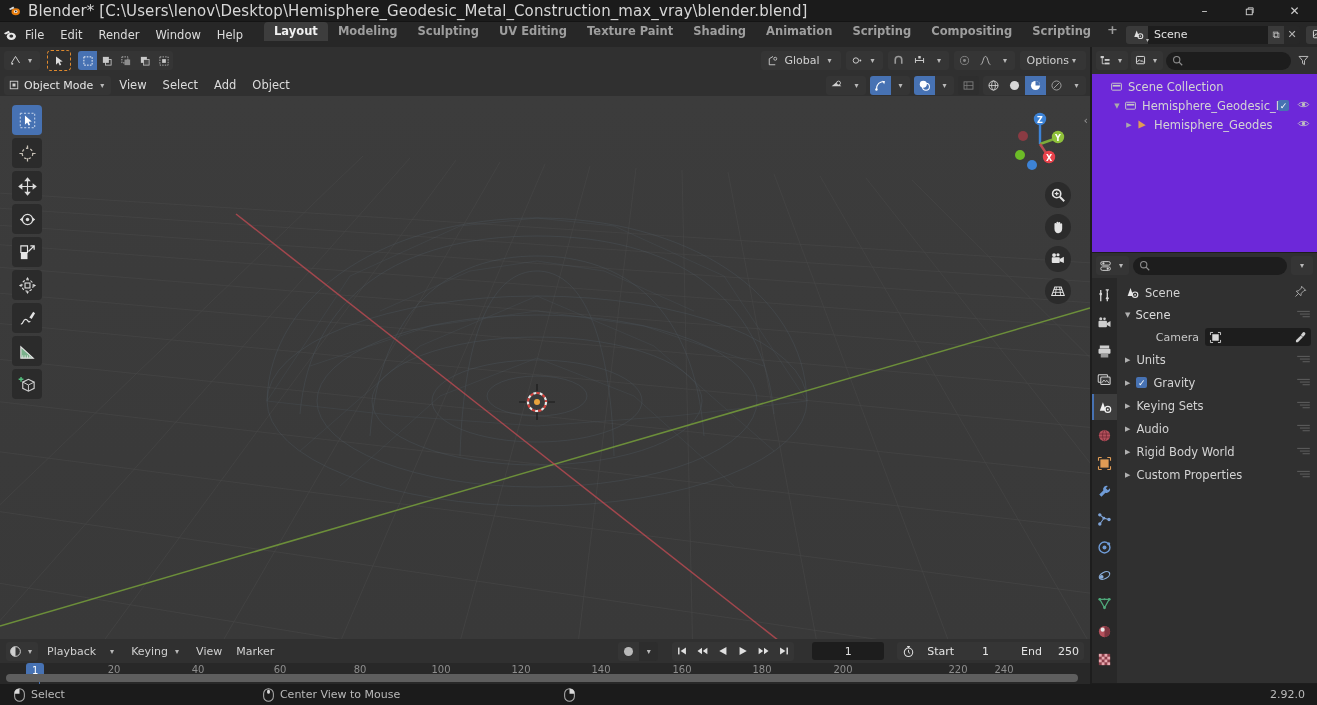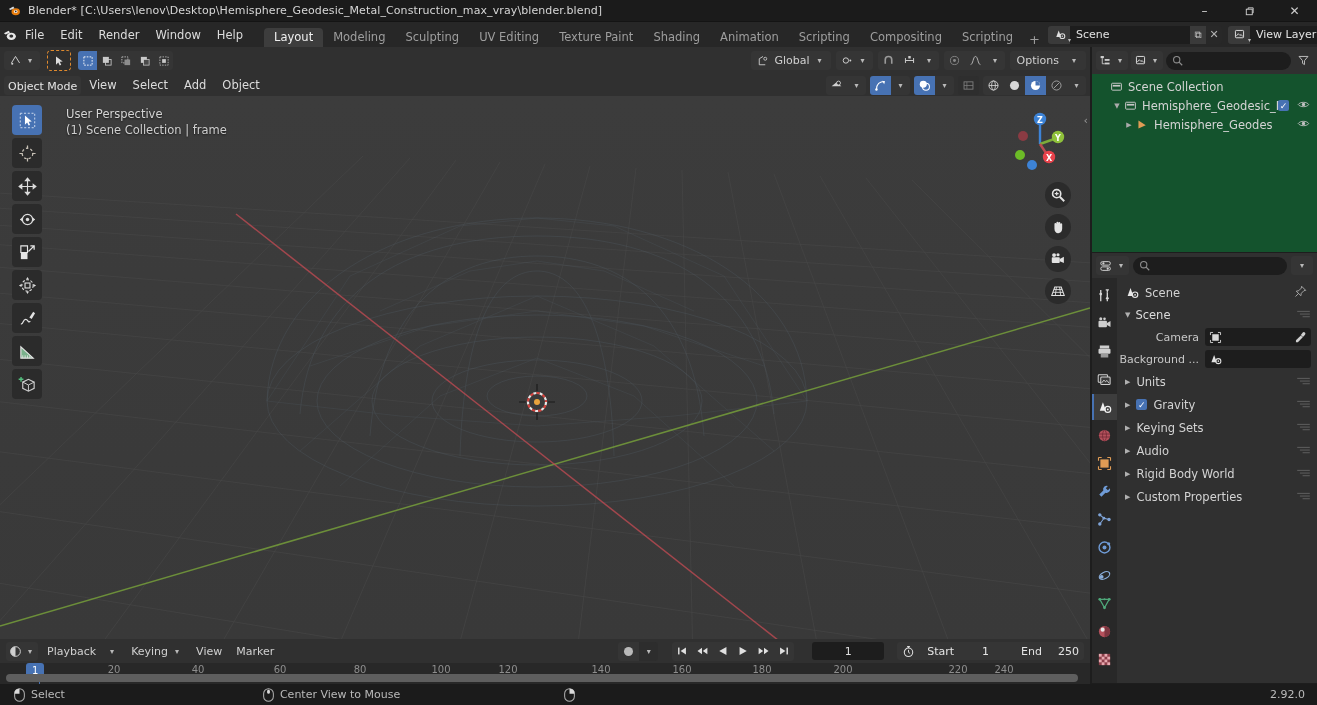--- a/index.html
+++ b/index.html
@@ -14,32 +14,32 @@
   }
   .app { position: relative; width: 1317px; height: 705px; }
 
   
   .titlebar {
     position: absolute; left:0; top:0; width:1317px; height:22px;
     background:#1b1b1b; display:flex; align-items:center;
     border-bottom:1px solid #141414;
   }
   .titlebar .tb-logo { width:20px; display:flex; justify-content:center; align-items:center; margin-left:4px; }
-  .titlebar .tb-title { font-size:11px; color:#d6d6d6; margin-left:4px; letter-spacing:0.1px; white-space:nowrap;}
+  .titlebar .tb-title { font-size:15px; color:#d6d6d6; margin-left:4px; letter-spacing:0.1px; white-space:nowrap;}
   .win-btns { position:absolute; right:0; top:0; height:22px; display:flex; }
   .win-btn { width:45px; height:22px; display:flex; align-items:center; justify-content:center; color:#cfcfcf; font-size:12px;}
 
   
   .topbar {
     position:absolute; left:0; top:22px; width:1317px; height:25px;
     background:#272727; display:flex; align-items:center;
   }
   .blender-icon { width:24px; display:flex; justify-content:center; align-items:center; margin-left:3px; }
   .menu-item { padding:3px 8px; font-size:11.5px; color:#dcdcdc; border-radius:3px; white-space:nowrap;}
-  .ws-tabs { display:flex; align-items:flex-end; height:25px; margin-left:13px;}
+  .ws-tabs { display:flex; align-items:flex-start; height:25px; margin-left:13px;font-weight:bold;}
   .ws-tab {
     padding:0 10px; height:19px; line-height:19px; font-size:11.5px; color:#9e9e9e;
     border-radius:4px 4px 0 0; white-space:nowrap;
   }
   .ws-tab.active { background:#3d3d3d; color:#f0f0f0; }
   .ws-plus { color:#9c9c9c; font-size:13px; padding:0 6px; }
 
   .scene-field {
     display:flex; align-items:center; height:18px; background:#282828;
     border-radius:3px; margin-left:2px;
@@ -62,21 +62,21 @@
     background:#303030; display:flex; align-items:center; padding:0 4px;
   }
   .hbtn { height:19px; min-width:19px; border-radius:3px; background:#353535;
           display:flex; align-items:center; justify-content:center; color:#d0d0d0; font-size:11px; padding:0 5px;}
   .hbtn.flat { background:transparent; }
   .hbtn.sel { background:#2e2e2e; outline:1px dashed #e08a2e; }
   .grp { display:flex; align-items:center; background:#353535; border-radius:3px; overflow:hidden;}
   .grp > div { height:19px; display:flex; align-items:center; justify-content:center; min-width:19px; }
   .grp > div.on { background:#4772b3; }
   .caret { font-size:8px; color:#b9b9b9; padding:0 3px; }
-  .mode-sel { display:flex; align-items:center; background:#353535; border-radius:3px; height:19px; padding:0 4px; gap:4px;flex-direction:column;}
+  .mode-sel { display:flex; align-items:center; background:#353535; border-radius:3px; height:19px; padding:0 4px; gap:4px;}
 
   
   .viewport {
     position:absolute; left:0; top:96px; width:1090px; height:543px;
     background:#3a3a3a; overflow:hidden;
   }
   .vp-text { position:absolute; left:66px; top:10px; font-size:11.5px; color:#d4d4d4; line-height:16px; text-shadow:0 1px 2px rgba(0,0,0,.6);}
   .vp-text .l2 { color:#cfcfcf; }
 
   .tool-col {
@@ -95,21 +95,21 @@
 
   .vp-collapse { position:absolute; right:2px; top:18px; color:#9a9a9a; font-size:11px;}
 
   
   .outliner-hdr {
     position:absolute; left:1092px; top:47px; width:225px; height:27px;
     background:#303030; display:flex; align-items:center; gap:3px; padding:0 4px;
   }
   .outliner {
     position:absolute; left:1092px; top:74px; width:225px; height:178px;
-    background:#14532d; padding-top:3px; font-size:11.5px;
+    background:#6d28d9; padding-top:3px; font-size:11.5px;
   }
   .ol-row { height:19px; display:flex; align-items:center; color:#d4d4d4; white-space:nowrap; padding-left:4px;}
   .ol-arrow { width:14px; text-align:center; font-size:7px; color:#aaa; }
   .ol-eye { position:absolute; right:7px; }
   .ol-chk { position:absolute; right:28px; width:11px; height:11px; background:#4772b3; border-radius:2px;
             display:flex; align-items:center; justify-content:center; color:#fff; font-size:9px; }
   .ol-label { overflow:hidden; text-overflow:clip; }
 
   .srch {
     flex:1; height:18px; background:#1d1d1d; border-radius:9px;
@@ -347,21 +347,21 @@
       <div style="padding:0 4px;">
         <svg width="13" height="13" viewBox="0 0 16 16">
             <path d="M2 13 C5 13 5 3 8 3 C11 3 11 13 14 13" fill="none" stroke="#b5b5b5" stroke-width="1.2"></path>
           </svg>
       </div>
       <div style="padding:0 3px;">
           <span class="caret">▾</span>
         </div>
     </div>
     <div style="width:5px"></div>
-    <div class="hbtn" style="gap:10px;padding:0 7px;">
+    <div class="hbtn" style="gap:0;padding:0 7px;">
       <span>Options</span>
       <span class="caret">▾</span>
     </div>
   </div>
 
   <div class="vp-header2">
     <div class="mode-sel">
       <svg width="12" height="12" viewBox="0 0 16 16">
           <rect x="3" y="3" width="10" height="10" fill="none" stroke="#d0d0d0" stroke-width="1.2"></rect>
           <rect x="6" y="6" width="4" height="4" fill="#d0d0d0"></rect>
@@ -520,24 +520,20 @@
       <line x1="236" y1="118" x2="900" y2="640" stroke="#bd4a52" stroke-width="1.5" opacity="0.8"></line>
     </svg>
 
     <svg width="40" height="40" style="position:absolute;left:517px;top:286px;">
       <circle cx="20" cy="20" r="9" fill="none" stroke="#e8e8e8" stroke-width="2.2" stroke-dasharray="3.2 3.2"></circle>
       <circle cx="20" cy="20" r="9" fill="none" stroke="#d4443f" stroke-width="2.2" stroke-dasharray="3.2 3.2" stroke-dashoffset="3.2"></circle>
       <circle cx="20" cy="20" r="3" fill="#e8a33d"></circle>
       <path d="M20 2 V9 M20 31 V38 M2 20 H9 M31 20 H38" stroke="#1b1b1b" stroke-width="1.2"></path>
     </svg>
 
-    <div class="vp-text">
-      <div>User Perspective</div>
-      <div class="l2">(1) Scene Collection | frame</div>
-    </div>
 
     <div class="tool-col">
       <div class="tool-btn active">
         <svg width="17" height="17" viewBox="0 0 20 20">
             <rect x="1.5" y="1.5" width="17" height="17" fill="none" stroke="#dfe8f5" stroke-width="1" stroke-dasharray="2.4 2"></rect>
             <path d="M7 4 L7 15 L9.6 12.3 L11.3 16 L13 15.2 L11.4 11.6 L15 11.2 Z" fill="#fff"></path>
           </svg>
       </div>
       <div class="tool-btn">
         <svg width="19" height="19" viewBox="0 0 20 20">
@@ -896,33 +892,20 @@
         <span style="flex:1"></span>
         <span style="display:flex;">
           <svg width="13" height="13" viewBox="0 0 16 16">
               <path d="M10.8 1.8 a2 2 0 0 1 2.8 2.8 L11 7.4 L8.4 4.8 Z" fill="#d0d0d0"></path>
               <path d="M8.4 5.4 L2.4 11.4 V13.8 H4.8 L10.8 7.8 Z" fill="#d0d0d0"></path>
             </svg>
         </span>
       </span>
     </div>
 
-    <div class="pr-row">
-      <span class="pr-lab">Background ...</span>
-      <span class="pr-field">
-        <span style="display:flex;">
-          <svg width="13" height="13" viewBox="0 0 16 16">
-              <path d="M3 11.4 L6.3 2.4 L9.6 11.4 Z" fill="#e0e0e0"></path>
-              <circle cx="11.5" cy="10" r="3.1" fill="none" stroke="#e0e0e0" stroke-width="1.3"></circle>
-              <circle cx="11.5" cy="10" r="1" fill="#e0e0e0"></circle>
-            </svg>
-        </span>
-        <span style="flex:1"></span>
-      </span>
-    </div>
 
 
     <div class="pr-item">
       <span class="pr-tri">▶</span>
       <span>Units</span>
       <span class="pr-grip">
         <svg width="13" height="9" viewBox="0 0 14 10">
             <g fill="#a0a0a0">
               <rect x="0" y="1" width="14" height="1"></rect>
               <rect x="3" y="4" width="11" height="1"></rect>
@@ -1088,21 +1071,21 @@
       <span style="margin-left:10px;">250</span>
     </div>
   </div>
 
   <div class="tl-ruler">
     <div class="tick" style="left:114px;">20</div>
     <div class="tick" style="left:198px;">40</div>
     <div class="tick" style="left:280px;">60</div>
     <div class="tick" style="left:360px;">80</div>
     <div class="tick" style="left:441px;">100</div>
-    <div class="tick" style="left:508px;">120</div>
+    <div class="tick" style="left:521px;">120</div>
     <div class="tick" style="left:601px;">140</div>
     <div class="tick" style="left:682px;">160</div>
     <div class="tick" style="left:762px;">180</div>
     <div class="tick" style="left:843px;">200</div>
     <div class="tick" style="left:958px;">220</div>
     <div class="tick" style="left:1004px;">240</div>
     <div class="playhead" style="left:26px;">1</div>
     <div class="playhead-line" style="left:39px;"></div>
     <div class="scrollbar" style="width:1072px;"></div>
   </div>

